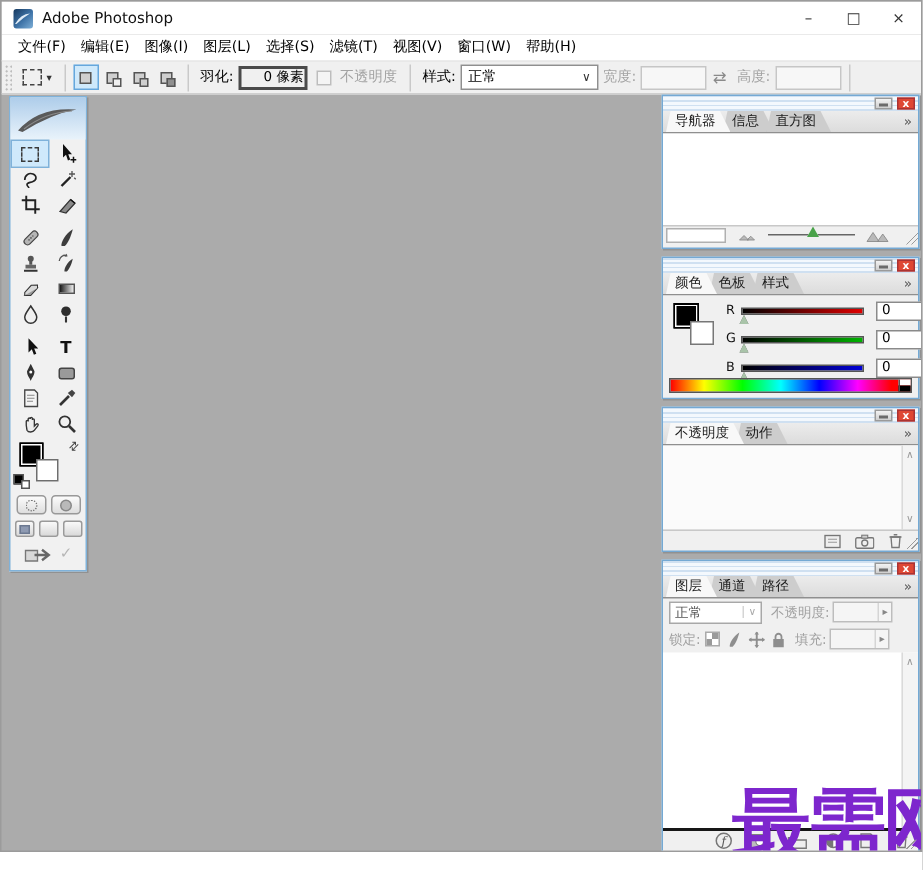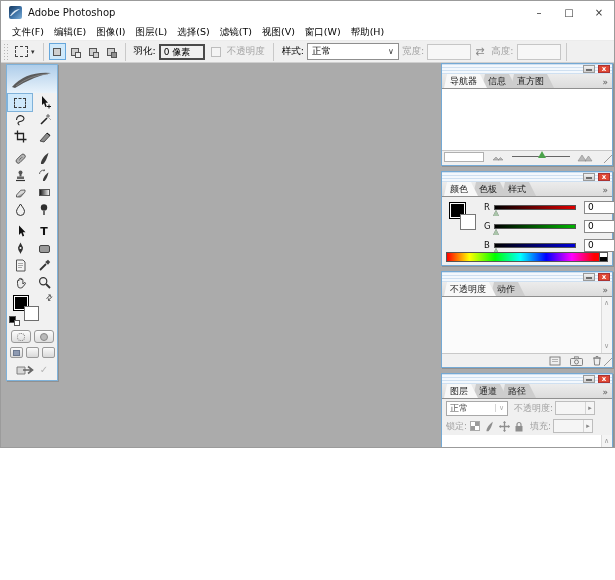--- a/index.html
+++ b/index.html
@@ -1,18 +1,18 @@
 <!DOCTYPE html>
 <html><head>
 <meta charset="utf-8">
 <style>
   * { margin:0; padding:0; box-sizing:border-box; }
   html,body { width:615px; height:580px; overflow:hidden; }
   body { font-family:"DejaVu Sans","Liberation Sans",sans-serif; font-size:9.5px; color:#000; }
-  #window { position:relative; width:615px; height:448px; background:#ababab; border:1px solid #9b9b9b; overflow:hidden; }
+  #window { position:relative; width:615px; height:568px; background:#ababab; border:1px solid #9b9b9b; overflow:hidden; }
 
   
   .titlebar { position:absolute; left:0; top:0; width:100%; height:22px; background:#ffffff; display:flex; align-items:center; }
   .app-icon { width:13px; height:13px; margin:0 6px 0 8px; background:linear-gradient(135deg,#16395f,#3f74a8 55%,#7fb0d8); border-radius:2px; position:relative; flex:0 0 auto; }
   .app-icon svg { position:absolute; left:1px; top:2px; }
   .title-text { font-size:10px; color:#111; }
   .win-controls { margin-left:auto; display:flex; height:22px; }
   .win-btn { width:30px; height:22px; display:flex; align-items:center; justify-content:center; font-size:10px; color:#333; }
 
   
@@ -26,21 +26,21 @@
   .tool-preset { display:flex; align-items:center; gap:3px; padding:2px 3px; margin-left:4px; }
   .marquee-mini { width:13px; height:11px; border:1px dashed #444; }
   .caret { font-size:7px; color:#333; }
   .mode-btns { display:flex; gap:1px; }
   .mode-btn { width:17px; height:17px; display:flex; align-items:center; justify-content:center; border:1px solid transparent; position:relative; }
   .mode-btn.selected { background:#cfe9fb; border-color:#66a7dc; }
   .sq { width:8px; height:8px; border:1px solid #555; background:#cfcfcf; position:relative; }
   .sq .sq2 { position:absolute; width:6px; height:6px; border:1px solid #555; background:#efefef; right:-3px; bottom:-3px; }
   .opt-label { color:#000; margin:0 3px; }
   .opt-label.dim { color:#a3a3a3; }
-  .feather-box { width:46px; height:16px; border:2px solid #4a4a4a; background:#f0f0f0; line-height:12px; padding-left:3px; font-size:9px; }
+  .feather-box { width:46px; height:16px; border:2px solid #4a4a4a; background:#f0f0f0; line-height:12px; padding-left:15px; font-size:9px; }
   .chk { width:10px; height:10px; border:1px solid #bdbdbd; background:#f4f4f4; margin:0 3px 0 6px; }
   .combo { width:92px; height:17px; background:#fff; border:1px solid #8f8f8f; display:flex; align-items:center; }
   .combo .combo-text { flex:1; padding-left:4px; font-size:9.5px; }
   .combo .combo-chev { width:14px; text-align:center; font-size:8px; color:#333; }
   .opt-field { width:44px; height:16px; background:#f7f7f7; border:1px solid #c6c6c6; }
   .swap-icon { color:#8a8a8a; font-size:11px; margin:0 4px; }
 
   
   .statusbar { position:absolute; left:0; top:568px; width:100%; height:12px; background:#f1f1f1; border-top:1px solid #d8d8d8; }
   .zoom-box { position:absolute; left:2px; top:1px; width:40px; height:10px; background:#fff; border:1px solid #a8a8a8; font-size:8px; padding-left:2px; }

